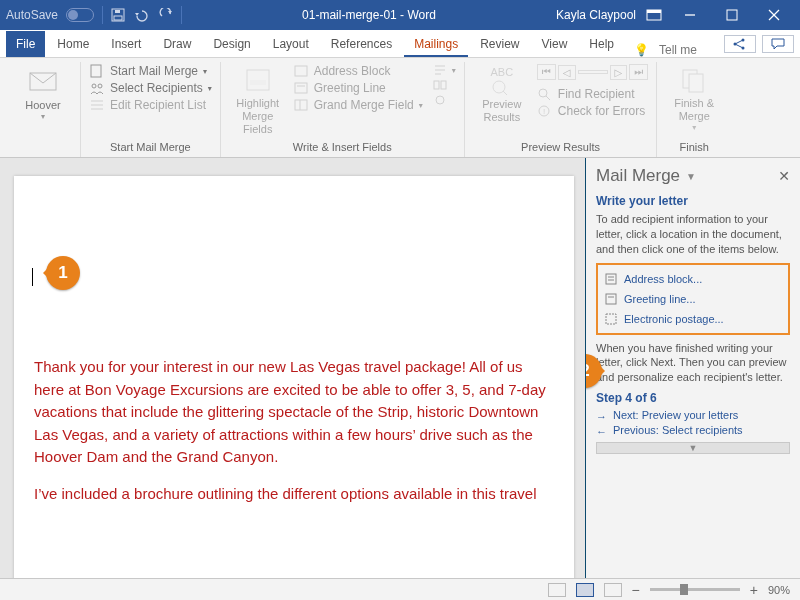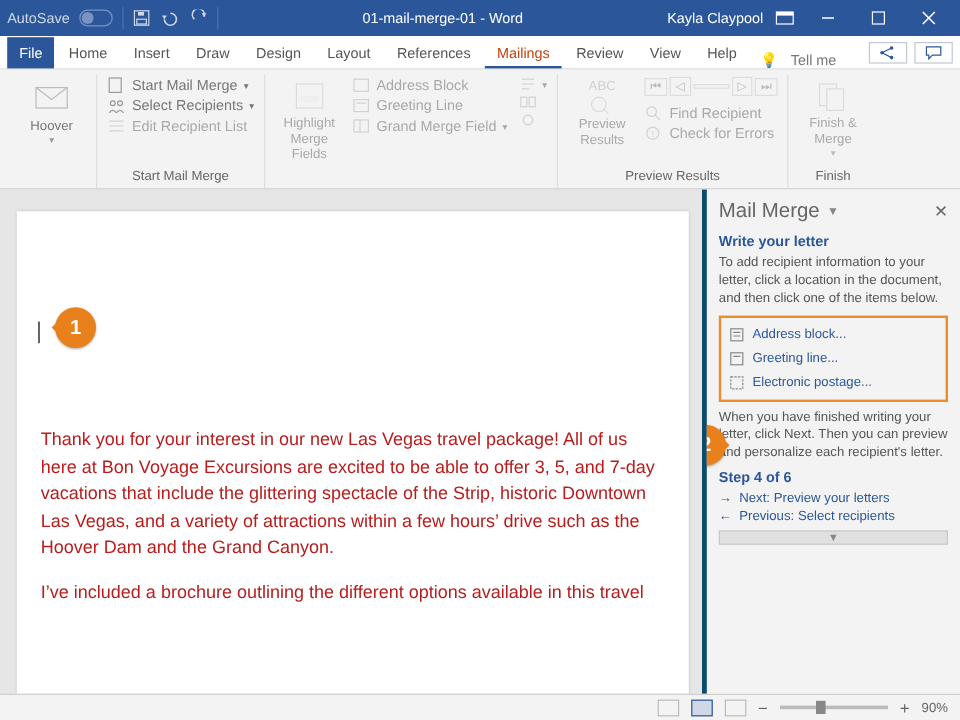--- a/index.html
+++ b/index.html
@@ -32,21 +32,21 @@
 .navbtns span{border:1px solid #ddd;padding:1px 4px;font-size:10px}
 .workspace{display:flex;height:420px;background:#e6e6e6}
 .docarea{flex:1;padding:18px 0 0 14px;overflow:hidden}
 .docpage{background:#fff;width:560px;height:420px;box-shadow:0 0 3px rgba(0,0,0,.2);padding:60px 20px 20px 20px;position:relative}
 .docpage .body{font-size:15px;line-height:1.5;color:#b91c1c;font-family:Calibri,Arial,sans-serif}
 .docpage .body p{margin-bottom:14px}
 .cursor{position:absolute;top:92px;left:18px;width:1px;height:18px;background:#000}
 .callout{position:absolute;width:34px;height:34px;border-radius:50%;background:#e8811b;color:#fff;font-weight:bold;font-size:17px;display:flex;align-items:center;justify-content:center;box-shadow:0 1px 2px rgba(0,0,0,.3)}
 .callout::before{content:"";position:absolute;left:-10px;top:10px;border:7px solid transparent;border-right-color:#e8811b}
 .c1{top:80px;left:32px}
-.pane{width:215px;background:#f3f3f3;border-left:4px solid #0c4a6e;padding:8px 10px 0 10px;color:#444;position:relative;overflow:hidden}
+.pane{width:215px;background:#f3f3f3;border-left:1px solid #0c4a6e;padding:8px 10px 0 10px;color:#444;position:relative;overflow:hidden}
 .pane .ptitle{font-size:17px;color:#666;margin-bottom:8px;display:flex;align-items:center}
 .pane .ptitle .arrow{font-size:10px;color:#888;margin-left:6px}
 .pane .closex{position:absolute;right:10px;top:10px;color:#666;font-size:14px}
 .pane .section{font-weight:600;color:#2b579a;font-size:12px;margin:4px 0 4px 0}
 .pane .txt{font-size:11px;color:#555;line-height:1.35;margin-bottom:6px}
 .pane .itembox{border:2px solid #ed8c2b;padding:4px 4px;margin:4px 0 6px 0}
 .pane .pitem{display:flex;align-items:center;gap:6px;padding:3px 2px;color:#2b579a;font-size:11px}
 .pane .link{color:#2b579a;font-size:11px;display:flex;align-items:center;gap:6px;margin:3px 0}
 .pane .step{font-weight:600;margin-top:6px}
 .pane .morebar{background:#e0e0e0;border:1px solid #c8c8c8;height:12px;margin-top:6px;display:flex;align-items:center;justify-content:center;color:#888;font-size:9px}
@@ -245,20 +245,21 @@
               <rect x="8" y="2" width="5" height="8" fill="none" stroke="#bbb"></rect>
             </svg>
           </div>
         <div class="ritem">
             <svg width="14" height="12">
               <circle cx="7" cy="6" r="4" fill="none" stroke="#bbb"></circle>
             </svg>
           </div>
       </div>
     </div>
+    <div class="label">Write &amp; Insert Fields</div>
   </div>
 
   <div class="group">
     <div class="controls">
       <div class="bigbtn" style="opacity:.6">
         <span style="font-size:11px;color:#bbb">ABC</span>
         <svg width="26" height="16">
             <circle cx="10" cy="8" r="6" fill="none" stroke="#ccc"></circle>
             <line x1="14" y1="12" x2="20" y2="18" stroke="#ccc"></line>
           </svg>

